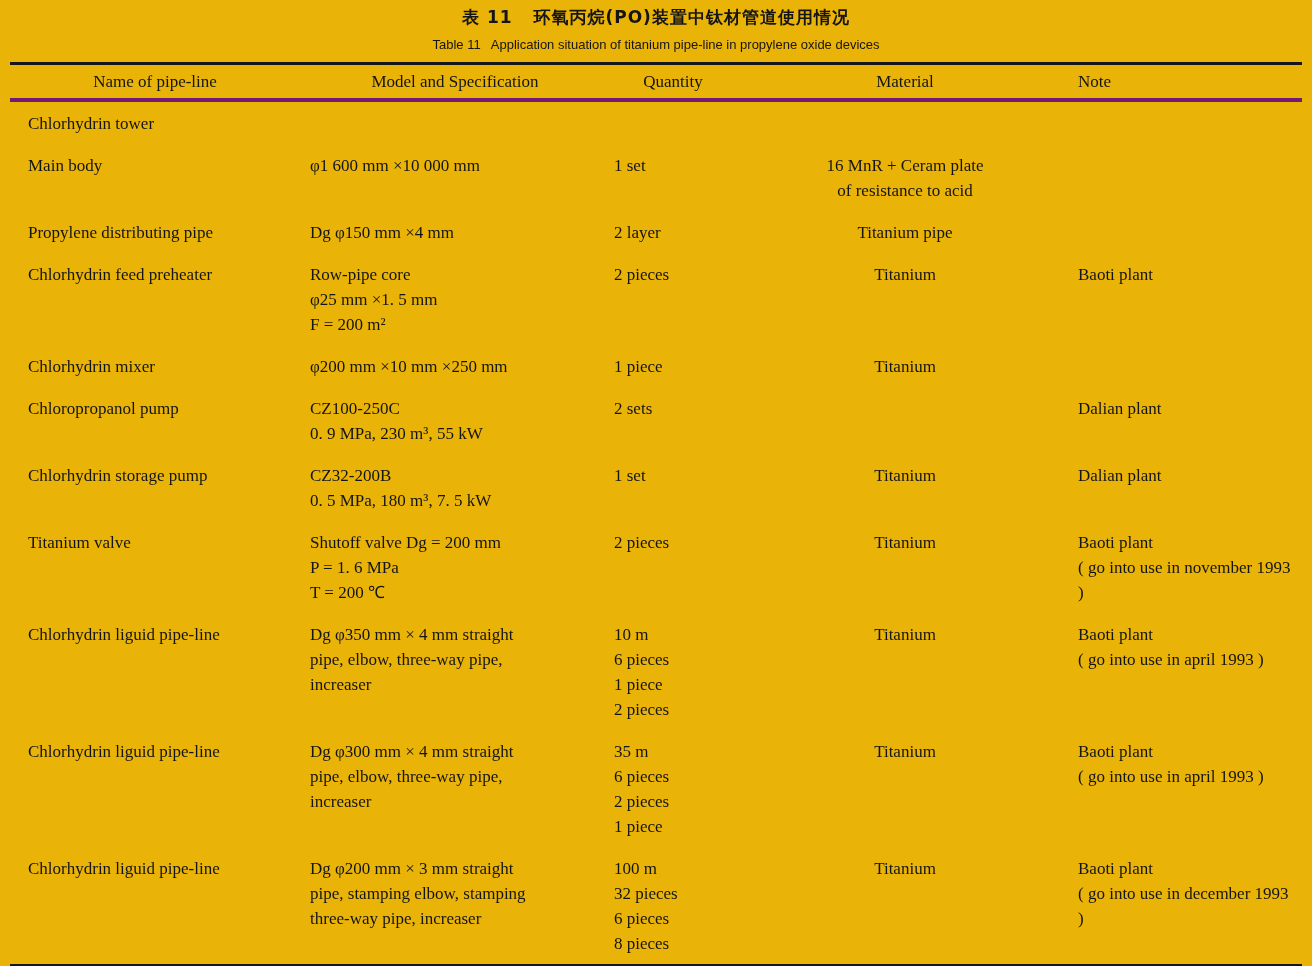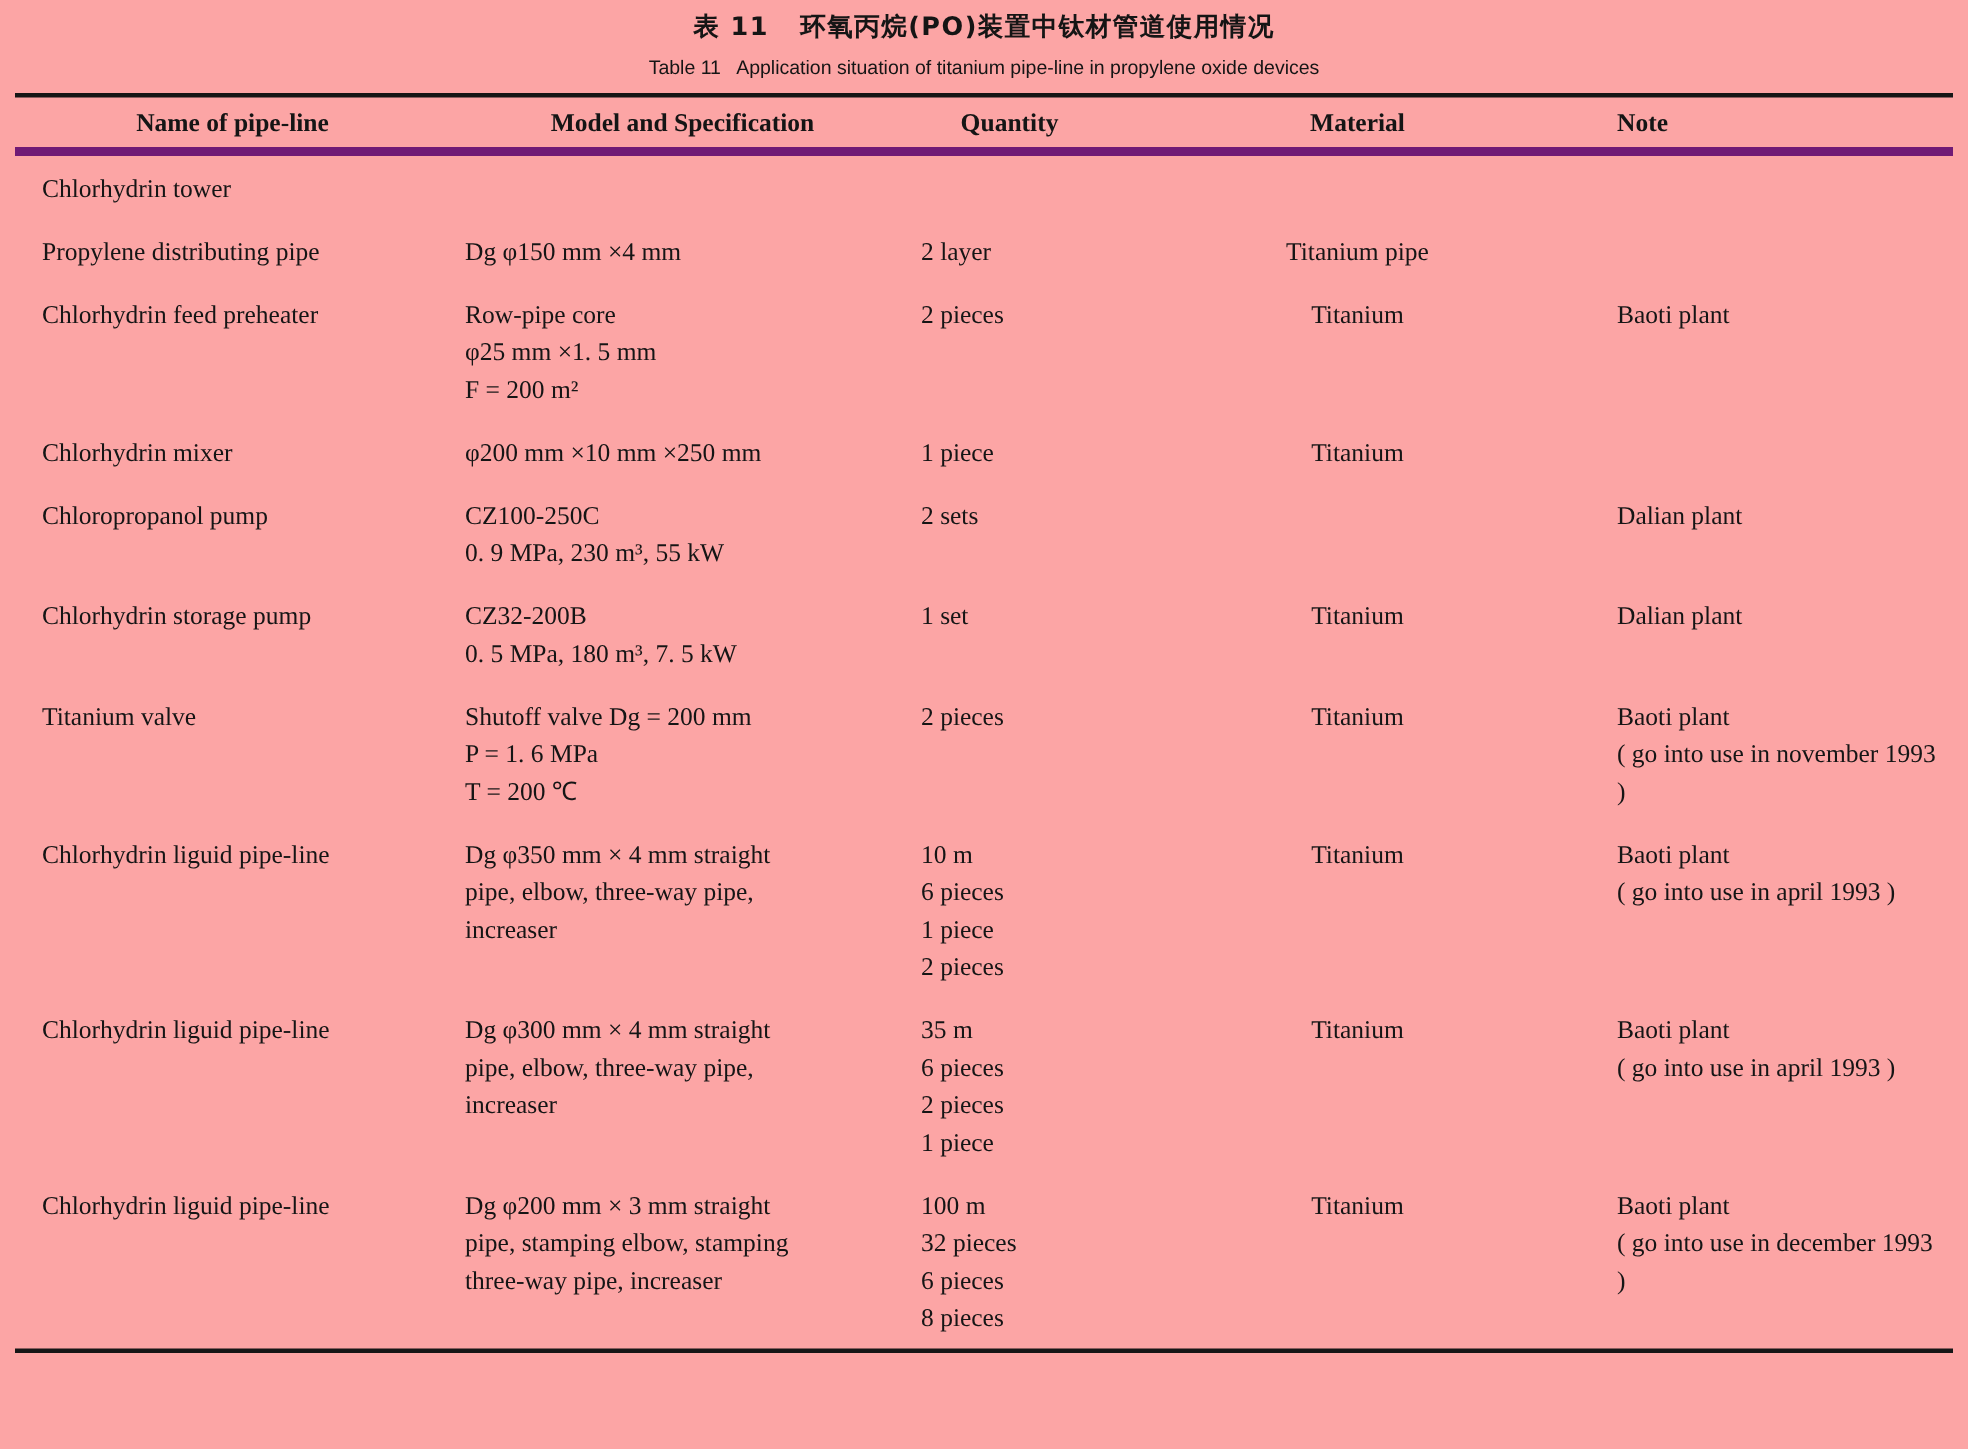--- a/index.html
+++ b/index.html
@@ -4,21 +4,21 @@
 <style>
   html, body {
     margin: 0;
     padding: 0;
     background: #ffffff;
   }
   .page {
     position: relative;
     width: 1312px;
     height: 966px;
-    background: #fca5a5;
+    background: #eab308;
     color: #151515;
     overflow: hidden;
     font-family: "Liberation Serif", serif;
   }
   .caption-zh {
     padding-top: 6px;
     text-align: center;
     font-family: "DejaVu Sans", sans-serif;
     font-weight: bold;
     font-size: 17px;
@@ -35,25 +35,25 @@
   table.data-table {
     width: 1292px;
     margin: 10px auto 0 auto;
     border-collapse: collapse;
     border-top: 3px solid #161616;
     border-bottom: 3px solid #161616;
     font-family: "Liberation Serif", serif;
     font-size: 17px;
   }
   thead th {
-    font-weight: bold;
+    font-weight: normal;
     font-size: 17px;
     text-align: center;
     padding: 7px 4px 6px 4px;
-    border-bottom: 6px solid #701a75;
+    border-bottom: 4px solid #701a75;
     white-space: pre;
   }
   tbody td {
     vertical-align: top;
     padding: 9px 4px 8px 4px;
     line-height: 25px;
     white-space: pre-line;
   }
   .c-name  { width: 272px; text-align: left;  padding-left: 18px; }
   .c-spec  { width: 296px; text-align: left;  padding-left: 6px;  }
@@ -80,20 +80,28 @@
         <th class="c-mat">Material</th>
         <th class="c-note">Note</th>
       </tr>
     </thead>
     <tbody>
       <tr>
         <td class="c-name">Chlorhydrin tower</td>
         <td class="c-spec"></td>
         <td class="c-qty"></td>
         <td class="c-mat"></td>
+        <td class="c-note"></td>
+      </tr>
+      <tr>
+        <td class="c-name">Main body</td>
+        <td class="c-spec">φ1 600 mm ×10 000 mm</td>
+        <td class="c-qty">1 set</td>
+        <td class="c-mat">16 MnR + Ceram plate
+of resistance to acid</td>
         <td class="c-note"></td>
       </tr>
       <tr>
         <td class="c-name">Propylene distributing pipe</td>
         <td class="c-spec">Dg φ150 mm ×4 mm</td>
         <td class="c-qty">2 layer</td>
         <td class="c-mat">Titanium pipe</td>
         <td class="c-note"></td>
       </tr>
       <tr>

